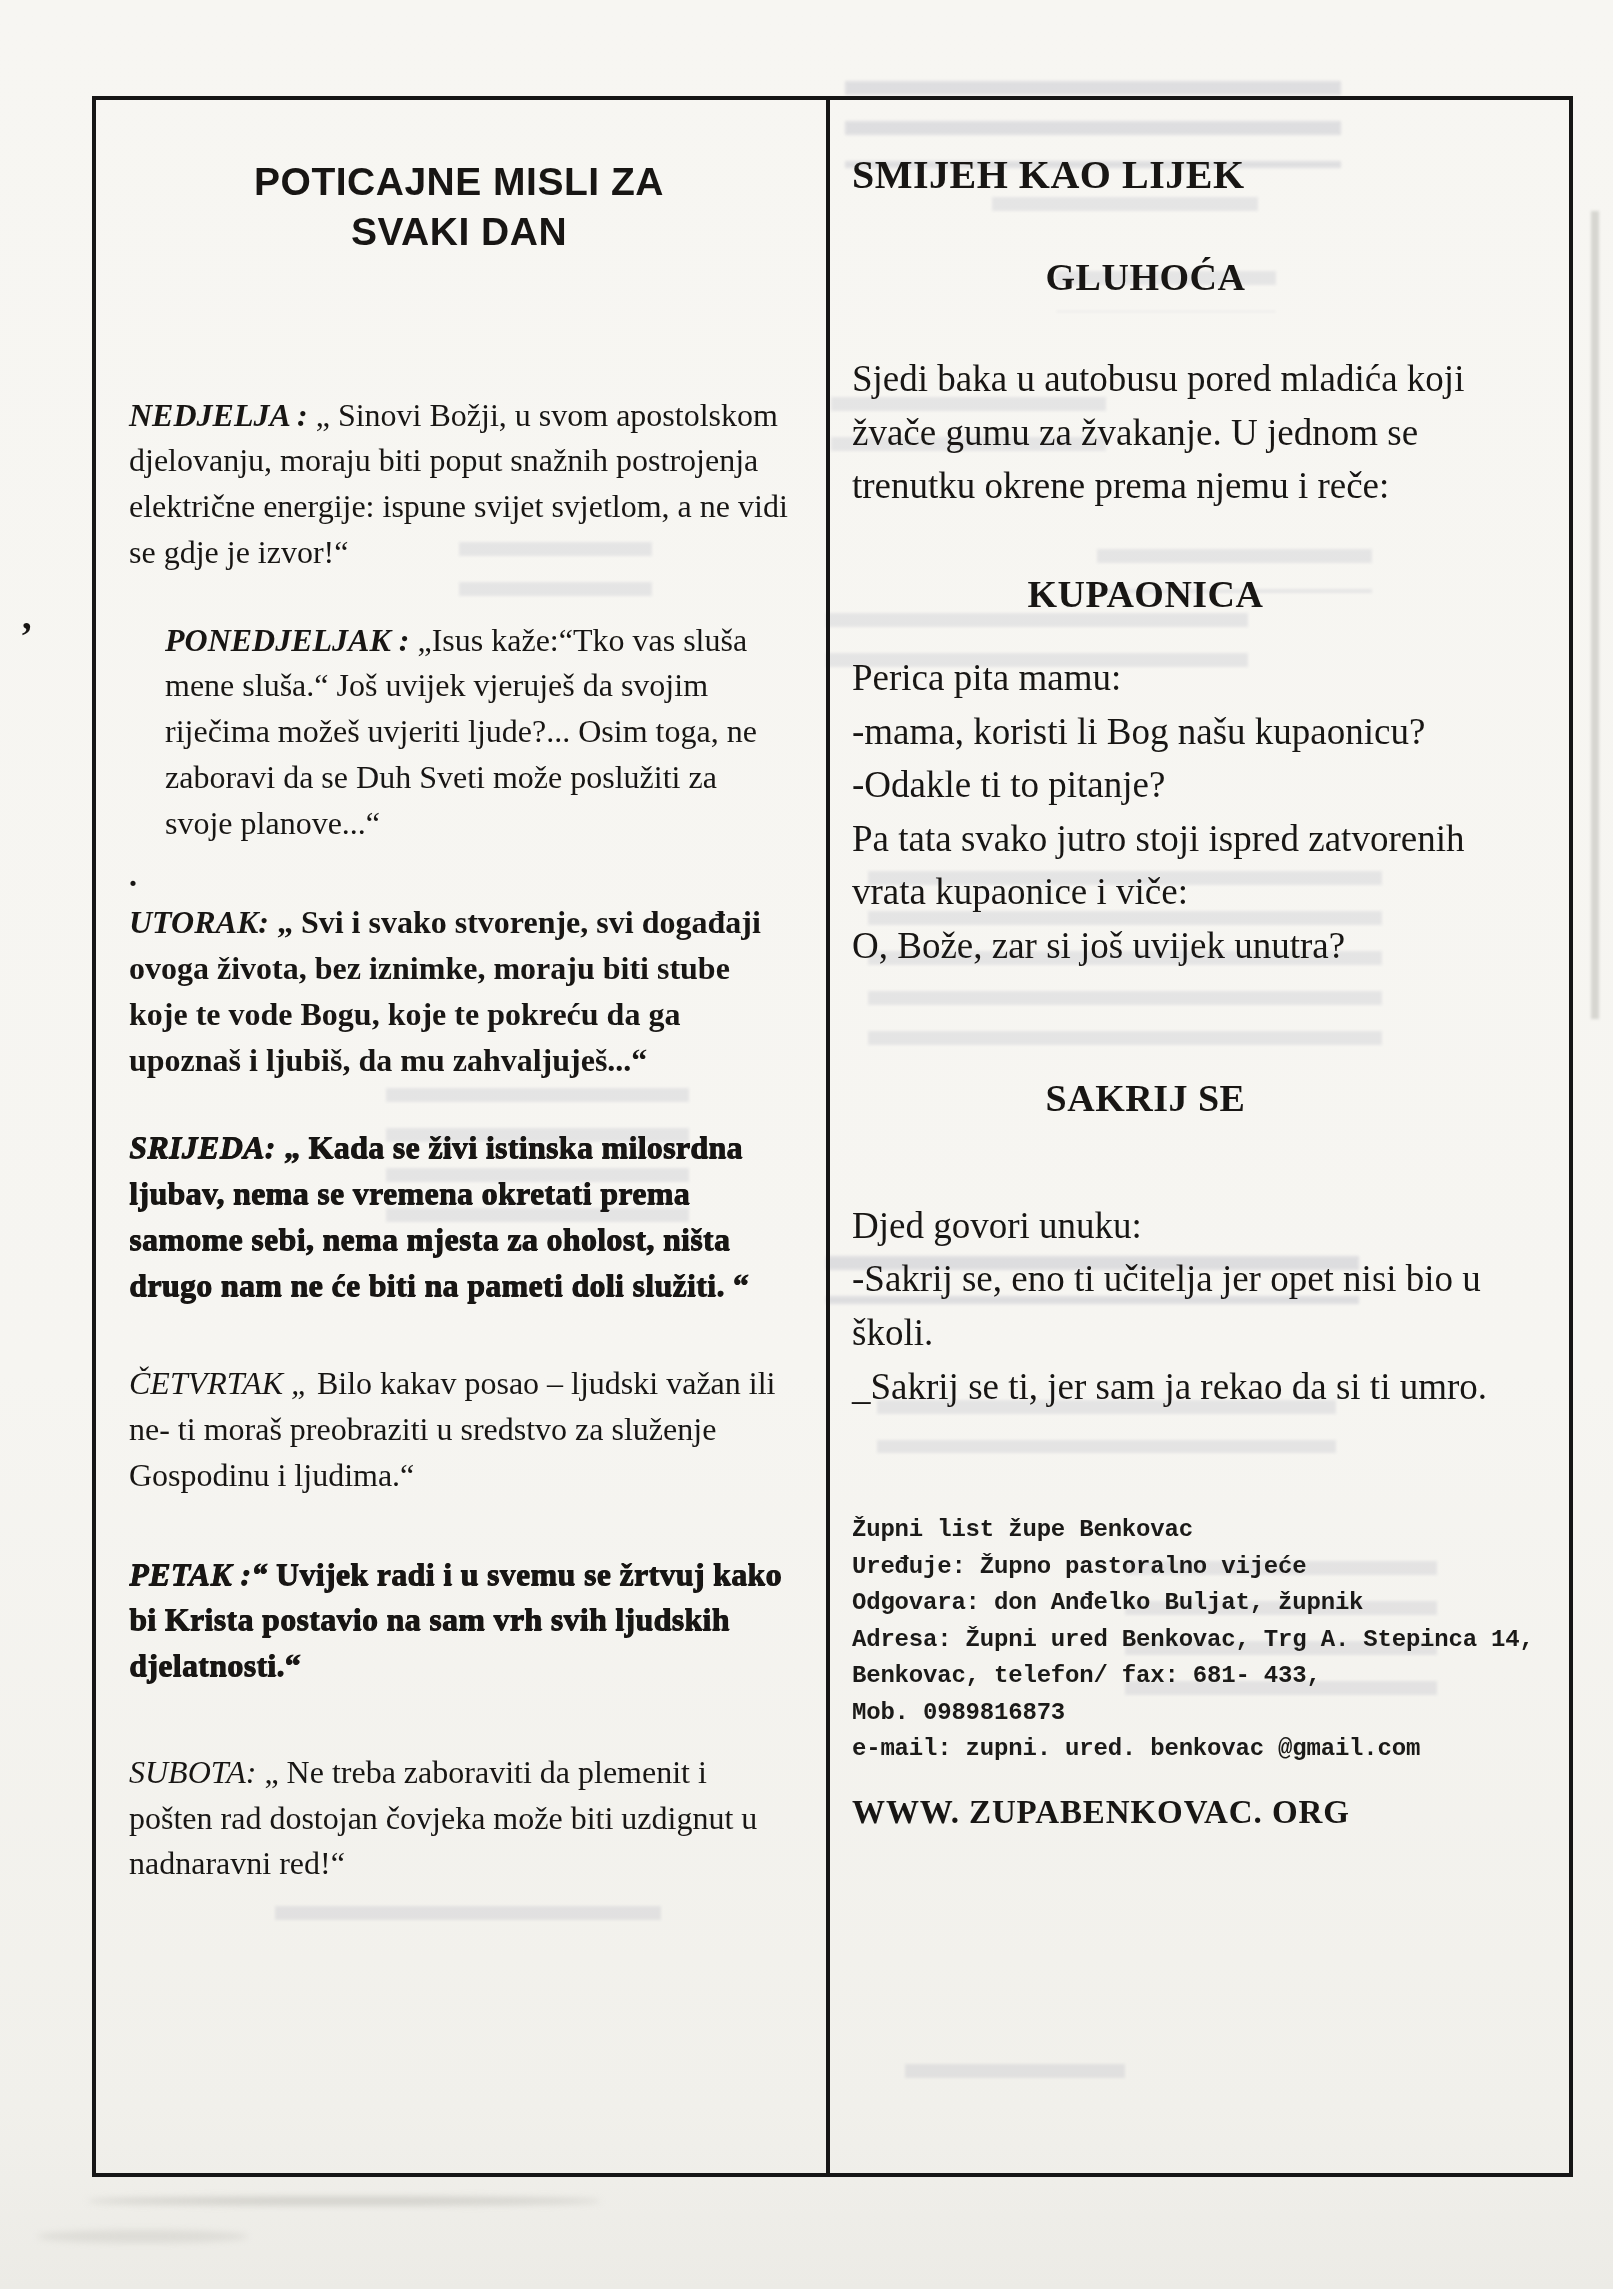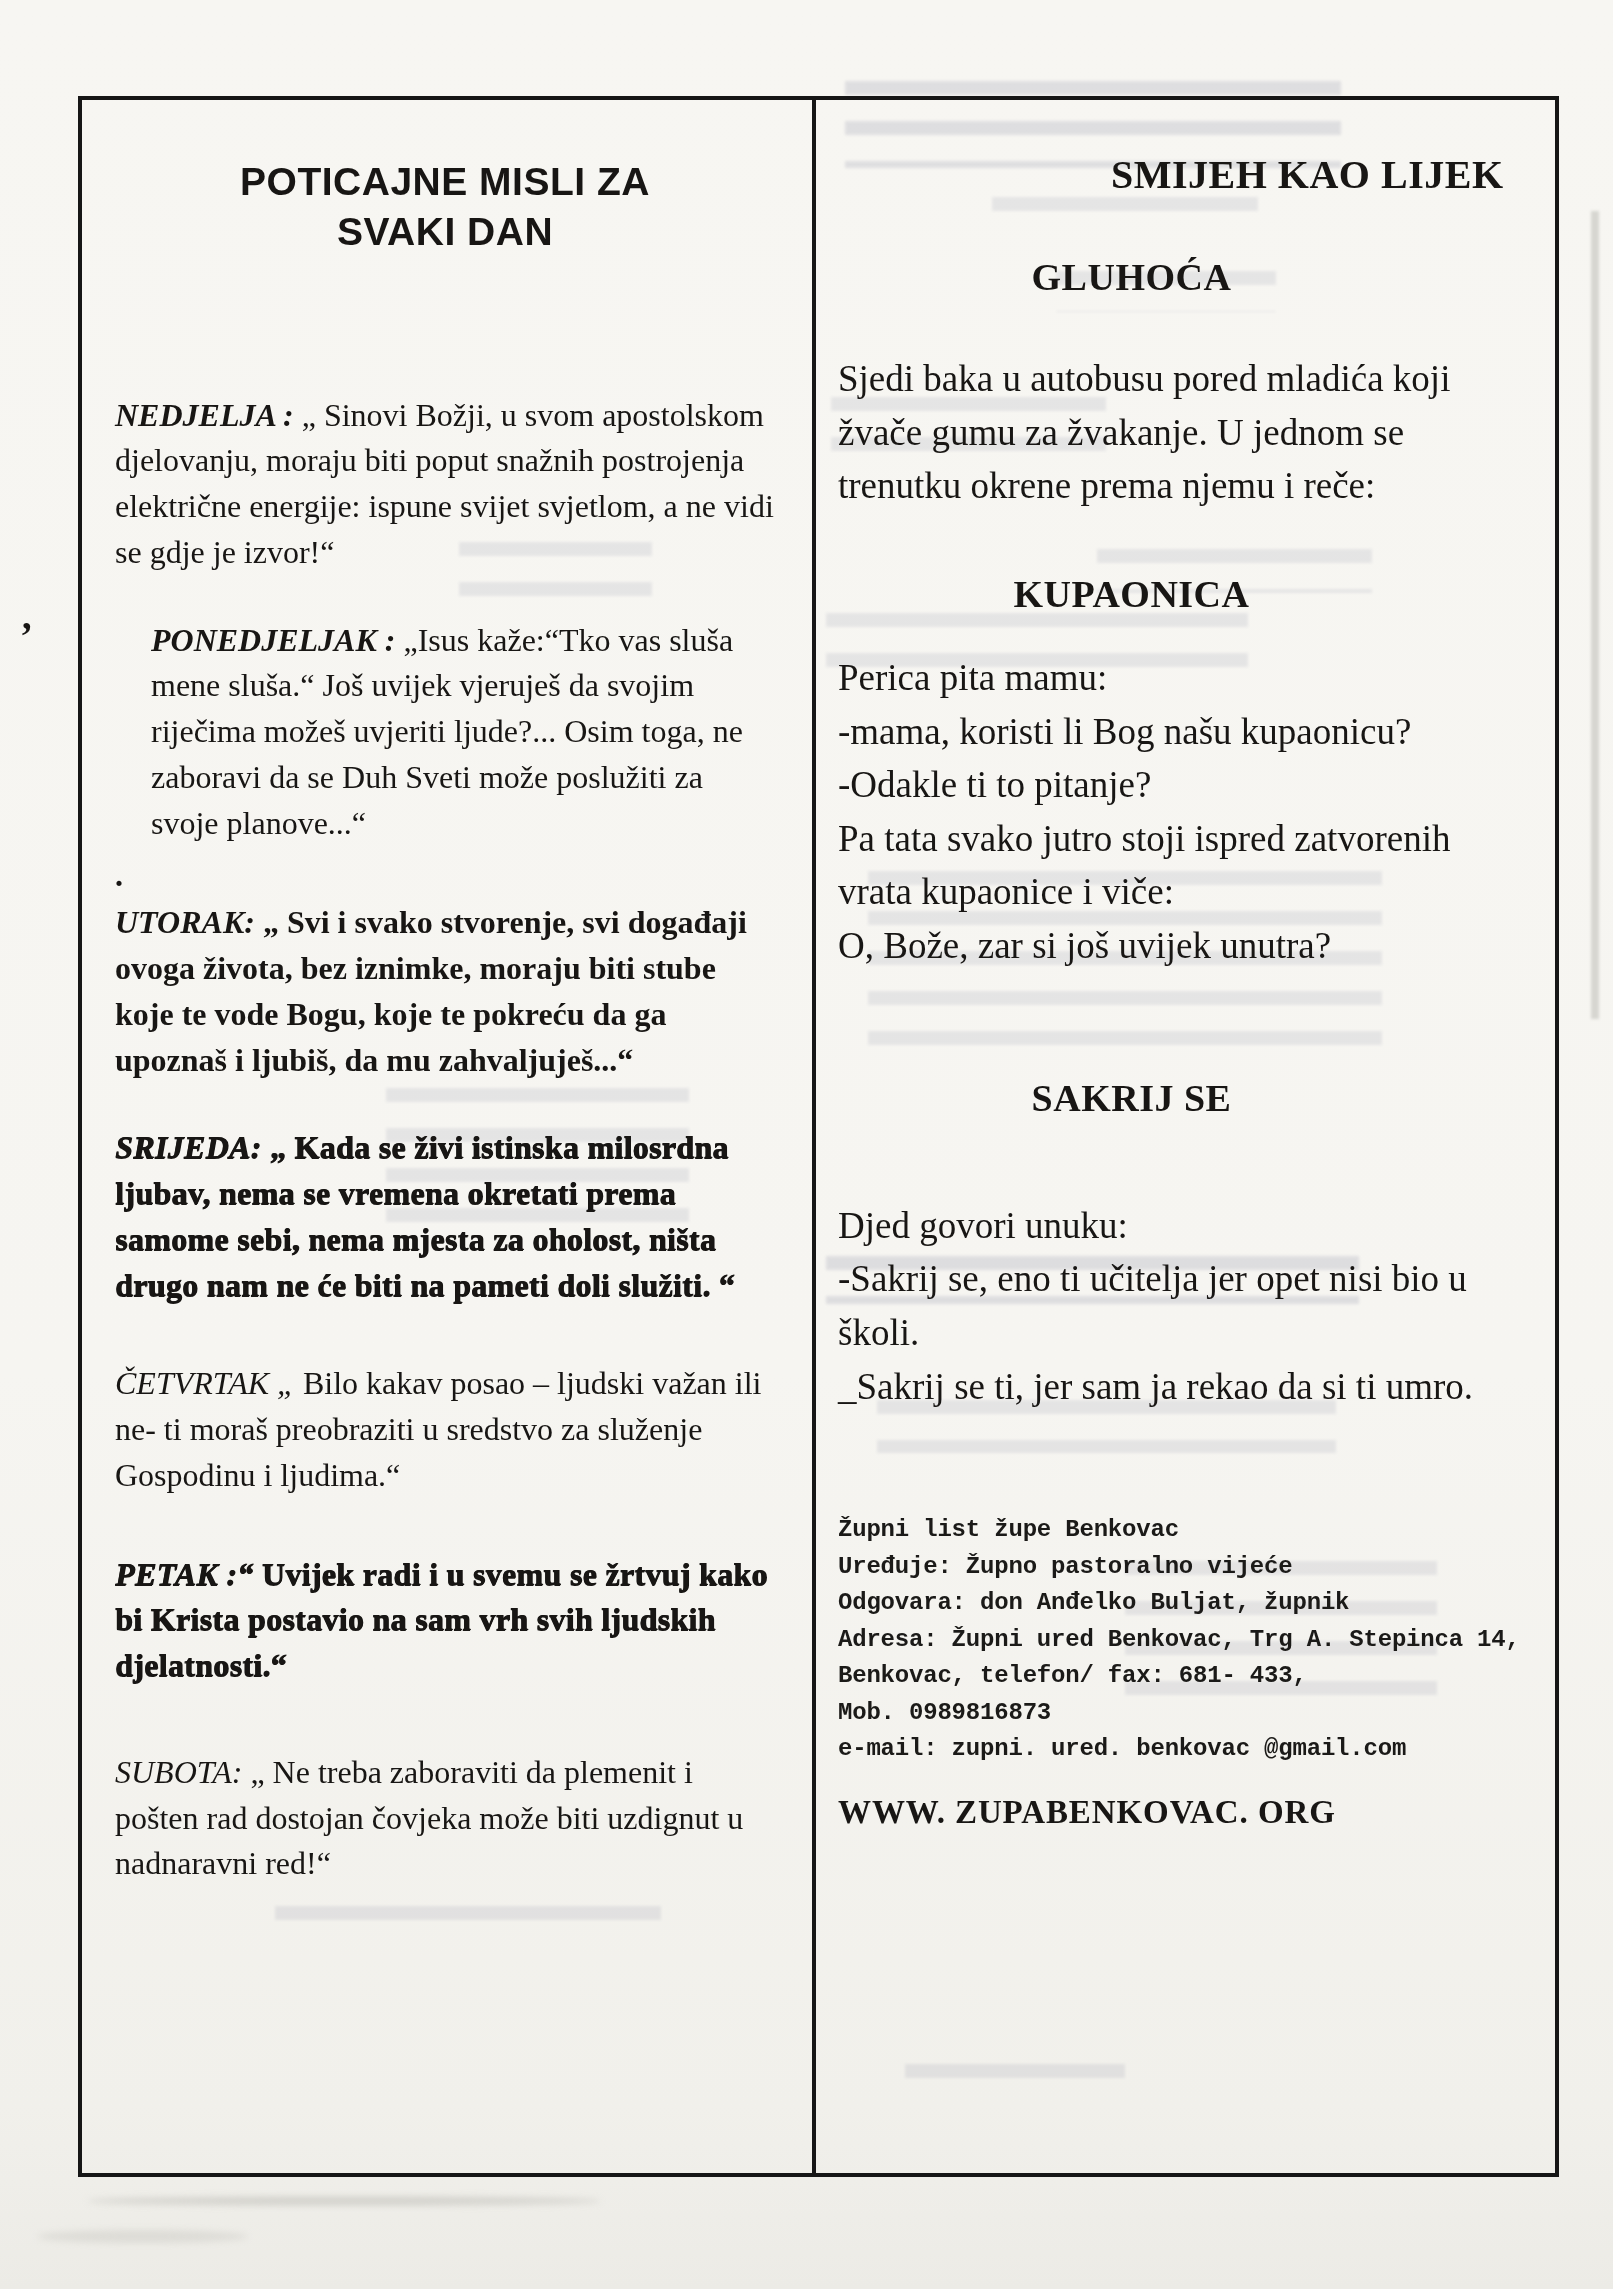--- a/index.html
+++ b/index.html
@@ -2,21 +2,21 @@
 <html style="font-size:14.7px"><head>
 <meta charset="utf-8">
 <style>
   html,body{margin:0;padding:0;background:#dddcd8;}
   .sheet{
     position:relative;width:1613px;height:2289px;overflow:hidden;
     background:linear-gradient(180deg,#f7f6f2 0%,#f6f5f1 60%,#f1f0eb 92%,#ecebe6 100%);
     font-family:"Liberation Serif", serif;color:#181614;
   }
   .frame{
-    position:absolute;left:78px;top:96px;width:1481px;height:2081px;
+    position:absolute;left:92px;top:96px;width:1481px;height:2081px;
     border:4.6px solid #161616;box-sizing:border-box;display:flex;background:transparent;
   }
   .col-left{
     width:734px;box-sizing:border-box;border-right:4.6px solid #161616;
     padding:42px 37px 16.5px 33px;overflow:hidden;
   }
   .col-right{
     flex:1;box-sizing:border-box;padding:51px 24px 16.5px 22px;overflow:hidden;position:relative;
   }
   .l-title{
@@ -28,21 +28,21 @@
   .p-label.plain{font-weight:400;}
   .p-semibold{font-weight:700;}
   .p-heavy{font-weight:700;text-shadow:0.8px 0 0 currentColor,0 0.5px 0 currentColor;letter-spacing:0.3px;}
   .p-dot{font-size:32px;line-height:1;margin:13px 0 9.2px;font-weight:700;}
   .m-first{margin-top:136px;}
   .gap-s{margin-bottom:9.2px;margin-left:36px;}
   .gap-m{margin-bottom:42px;}
   .gap-l{margin-bottom:53px;}
   .gap-xl{margin-bottom:61px;}
   .r-title{
-    font-size:40px;font-weight:700;text-align:right;margin:0 27.5px 0 0;letter-spacing:0.5px;
+    font-size:40px;font-weight:700;text-align:left;margin:0 27.5px 0 0;letter-spacing:0.5px;
   }
   .r-head{
     font-size:38px;font-weight:700;text-align:center;letter-spacing:0.5px;
     transform:translateX(-53px);margin:0;
   }
   .rh-1{margin-top:57px;}
   .rh-2{margin-top:59px;}
   .rh-3{margin-top:103px;}
   .joke{margin-top:53px;}
   .joke-2{margin-top:35px;}

